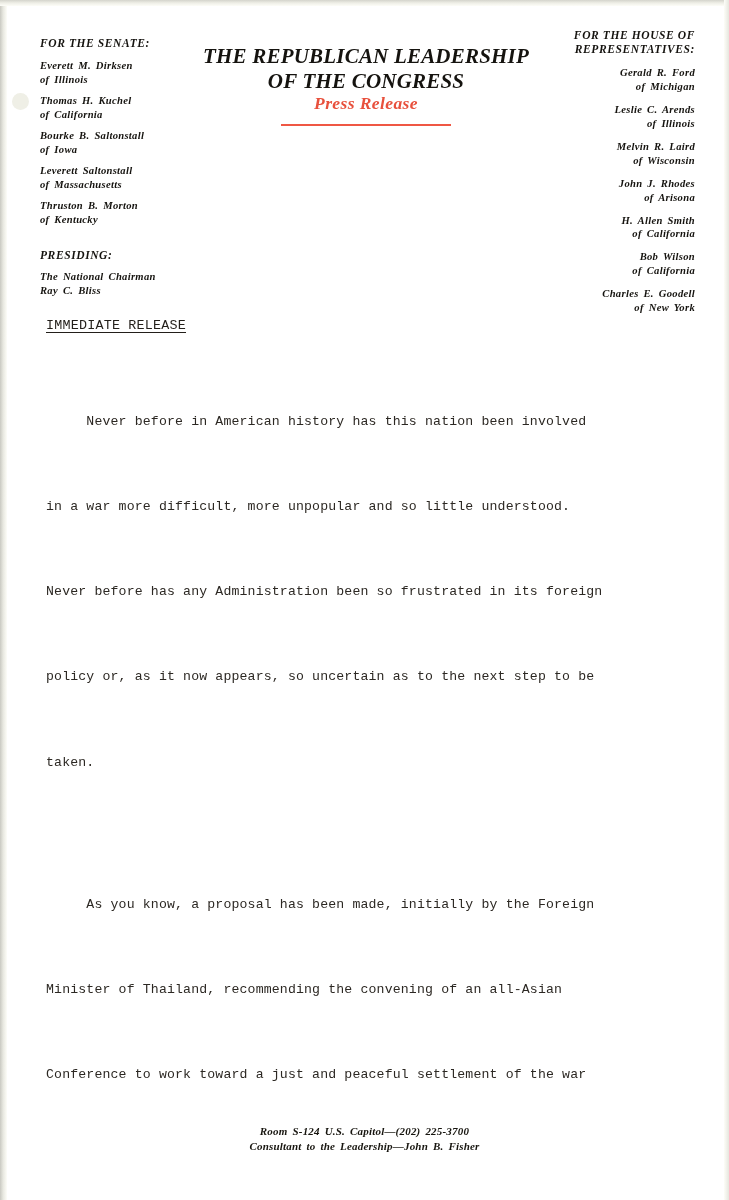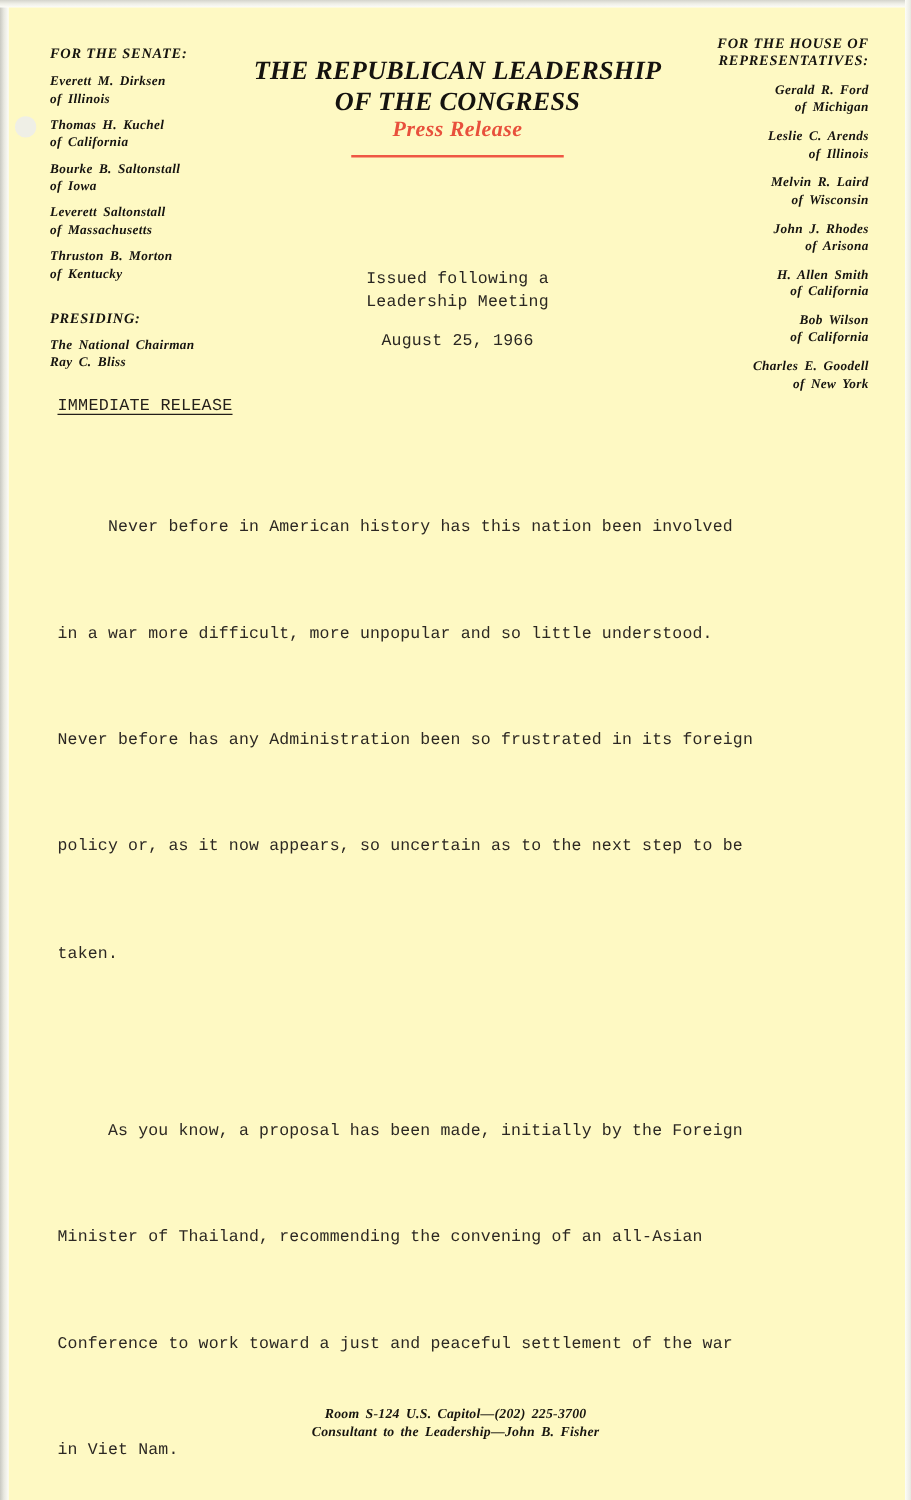--- a/index.html
+++ b/index.html
@@ -6,21 +6,21 @@
   html, body {
     margin: 0;
     padding: 0;
     background: #8a8a8a;
   }
   .page {
     position: relative;
     width: 729px;
     height: 1200px;
     margin: 0 auto;
-    background: #fef9c3;
+    background: #ffffff;
     overflow: hidden;
     box-sizing: border-box;
     font-family: "Liberation Serif", "DejaVu Serif", serif;
     color: #15130f;
   }
   
   .scan-edge-left {
     position: absolute; left: 0; top: 0; width: 7px; height: 100%;
     background: linear-gradient(to right, #c9c9c2 0%, #e8e8e0 45%, #fdfdf8 100%);
   }
@@ -255,43 +255,37 @@
       <div class="member">
         <span class="mline">Bob Wilson</span>
         <span class="mline">of California</span>
       </div>
       <div class="member">
         <span class="mline">Charles E. Goodell</span>
         <span class="mline">of New York</span>
       </div>
     </div>
 
-    <div class="issue-block">
-      <span class="iline">Issued following a</span>
-      <span class="iline">Leadership Meeting</span>
-      <span class="iline issue-date">August 25, 1966</span>
-    </div>
   </div>
 
   <div class="body-area">
     <div class="immediate-release">IMMEDIATE RELEASE</div>
 
     <div class="para">
       <span class="ln">     Never before in American history has this nation been involved</span>
       <span class="ln">in a war more difficult, more unpopular and so little understood.</span>
       <span class="ln">Never before has any Administration been so frustrated in its foreign</span>
       <span class="ln">policy or, as it now appears, so uncertain as to the next step to be</span>
       <span class="ln">taken.</span>
     </div>
 
     <div class="para">
       <span class="ln">     As you know, a proposal has been made, initially by the Foreign</span>
       <span class="ln">Minister of Thailand, recommending the convening of an all-Asian</span>
       <span class="ln">Conference to work toward a just and peaceful settlement of the war</span>
-      <span class="ln">in Viet Nam.</span>
     </div>
 
     
 
     
   </div>
 
   <div class="footer">
     <span class="fline">Room S-124 U.S. Capitol—(202) 225-3700</span>
     <span class="fline">Consultant to the Leadership—John B. Fisher</span>

